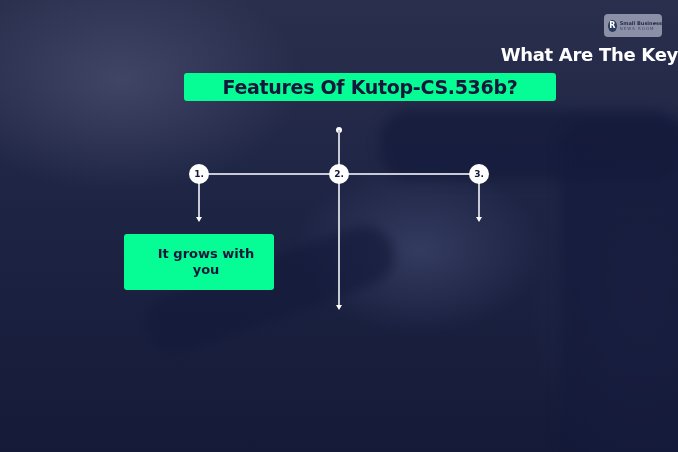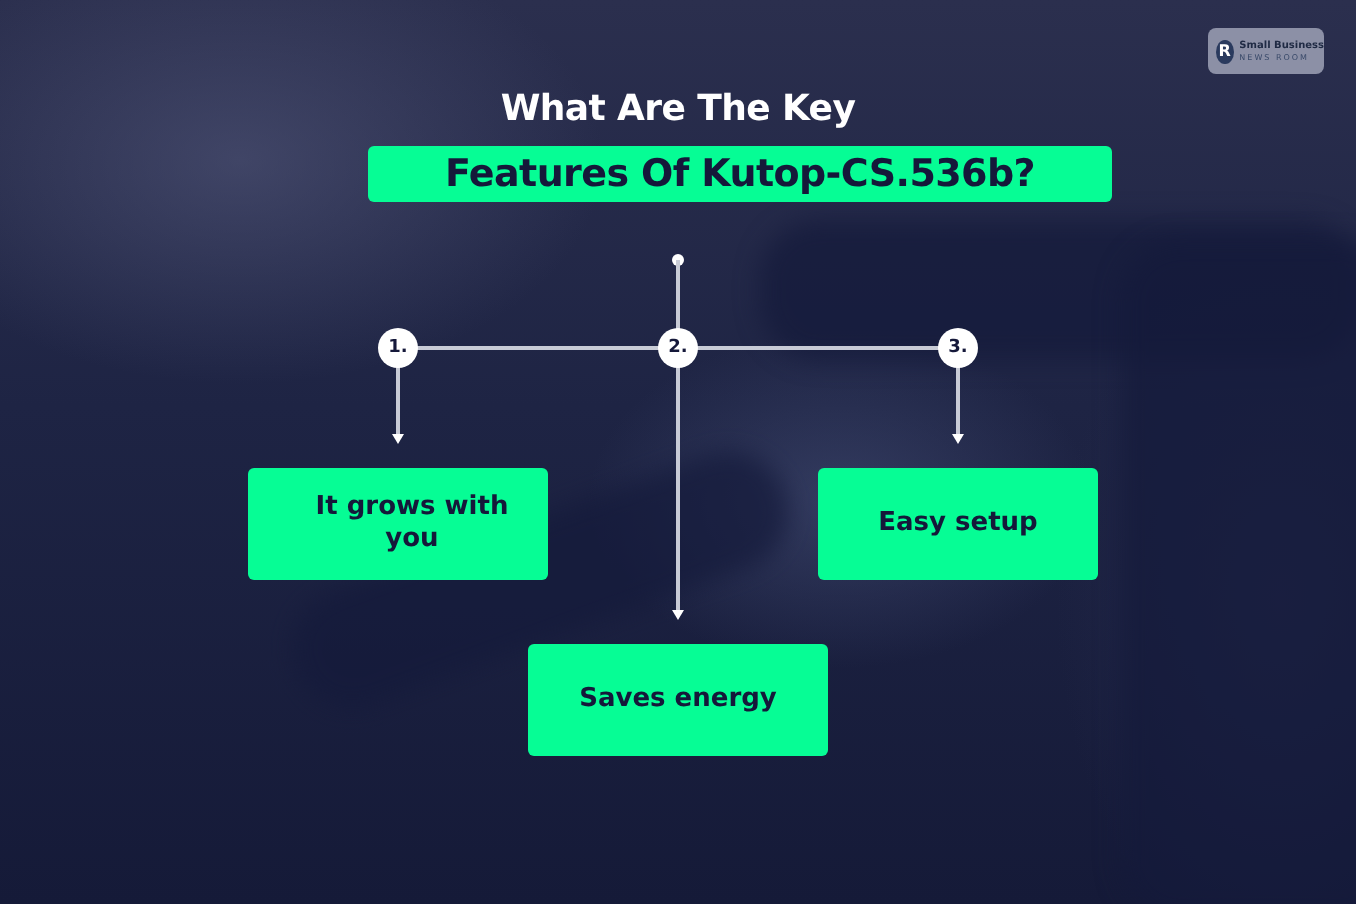--- a/index.html
+++ b/index.html
@@ -12,21 +12,21 @@
       linear-gradient(180deg, #2b2f4e 0%, #1e2444 45%, #151a38 100%);
   }
   .blob { position:absolute; border-radius:30px; background:rgba(20,26,58,0.7); filter:blur(6px); }
   .logo { position:absolute; left:604px; top:14px; width:58px; height:23px; border-radius:4px;
     background:#8c90a6; display:flex; align-items:center; gap:3px; padding-left:4px; box-sizing:border-box; }
   .logo-mark { width:12px; height:12px; border-radius:50%; background:#2a3a5e; color:#fff; font-size:8px;
     font-weight:bold; display:flex; align-items:center; justify-content:center; }
   .logo-text { display:flex; flex-direction:column; line-height:6px; }
   .logo-text span { font-size:5px; color:#1f2a44; font-weight:bold; white-space:nowrap; }
   .logo-text span.sub { color:#3a4a6a; letter-spacing:1px; font-weight:normal; font-size:4px; }
-  .title1 { position:absolute; left:0; width:678px; top:44px; text-align:center; color:#fff;
+  .title1 { position:absolute; left:0; width:678px; top:44px; text-align:right; color:#fff;
     font-size:18px; font-weight:bold; letter-spacing:-0.3px; }
   .title2 { position:absolute; left:184px; top:73px; width:372px; height:28px; background:#06fd95; border-radius:3px;
     color:#15183a; font-size:19px; font-weight:bold; display:flex; align-items:center; justify-content:center; letter-spacing:-0.3px; }
   .line { position:absolute; background:#c8cbd6; }
   .dot { position:absolute; width:6px; height:6px; border-radius:50%; background:#fff; }
   .num { position:absolute; width:20px; height:20px; border-radius:50%; background:#fff; color:#15183a;
     font-size:9px; font-weight:bold; display:flex; align-items:center; justify-content:center; }
   .arrow { position:absolute; width:0; height:0; border-left:3px solid transparent; border-right:3px solid transparent; border-top:5px solid #fff; }
   .box { position:absolute; background:#06fd95; border-radius:3px; color:#15183a; font-size:13px; font-weight:bold;
     display:flex; align-items:center; justify-content:center; text-align:center; line-height:16px; padding:0 18px; box-sizing:border-box; }
@@ -57,15 +57,13 @@
   <div class="line" style="left:478px;top:174px;width:1.5px;height:44px;"></div>
   <div class="arrow" style="left:196px;top:217px;"></div>
   <div class="arrow" style="left:476px;top:217px;"></div>
   <div class="arrow" style="left:336px;top:305px;"></div>
 
   <div class="num" style="left:189px;top:164px;">1.</div>
   <div class="num" style="left:329px;top:164px;">2.</div>
   <div class="num" style="left:469px;top:164px;">3.</div>
 
   <div class="box" style="left:124px;top:234px;width:150px;height:56px;padding-left:32px;">It grows with you</div>
-  <div class="box" style="left:264px;top:322px;width:150px;height:56px;">Saves energy</div>
-  <div class="box" style="left:409px;top:234px;width:140px;height:56px;">Easy setup</div>
 </div>
 
 </body></html>

